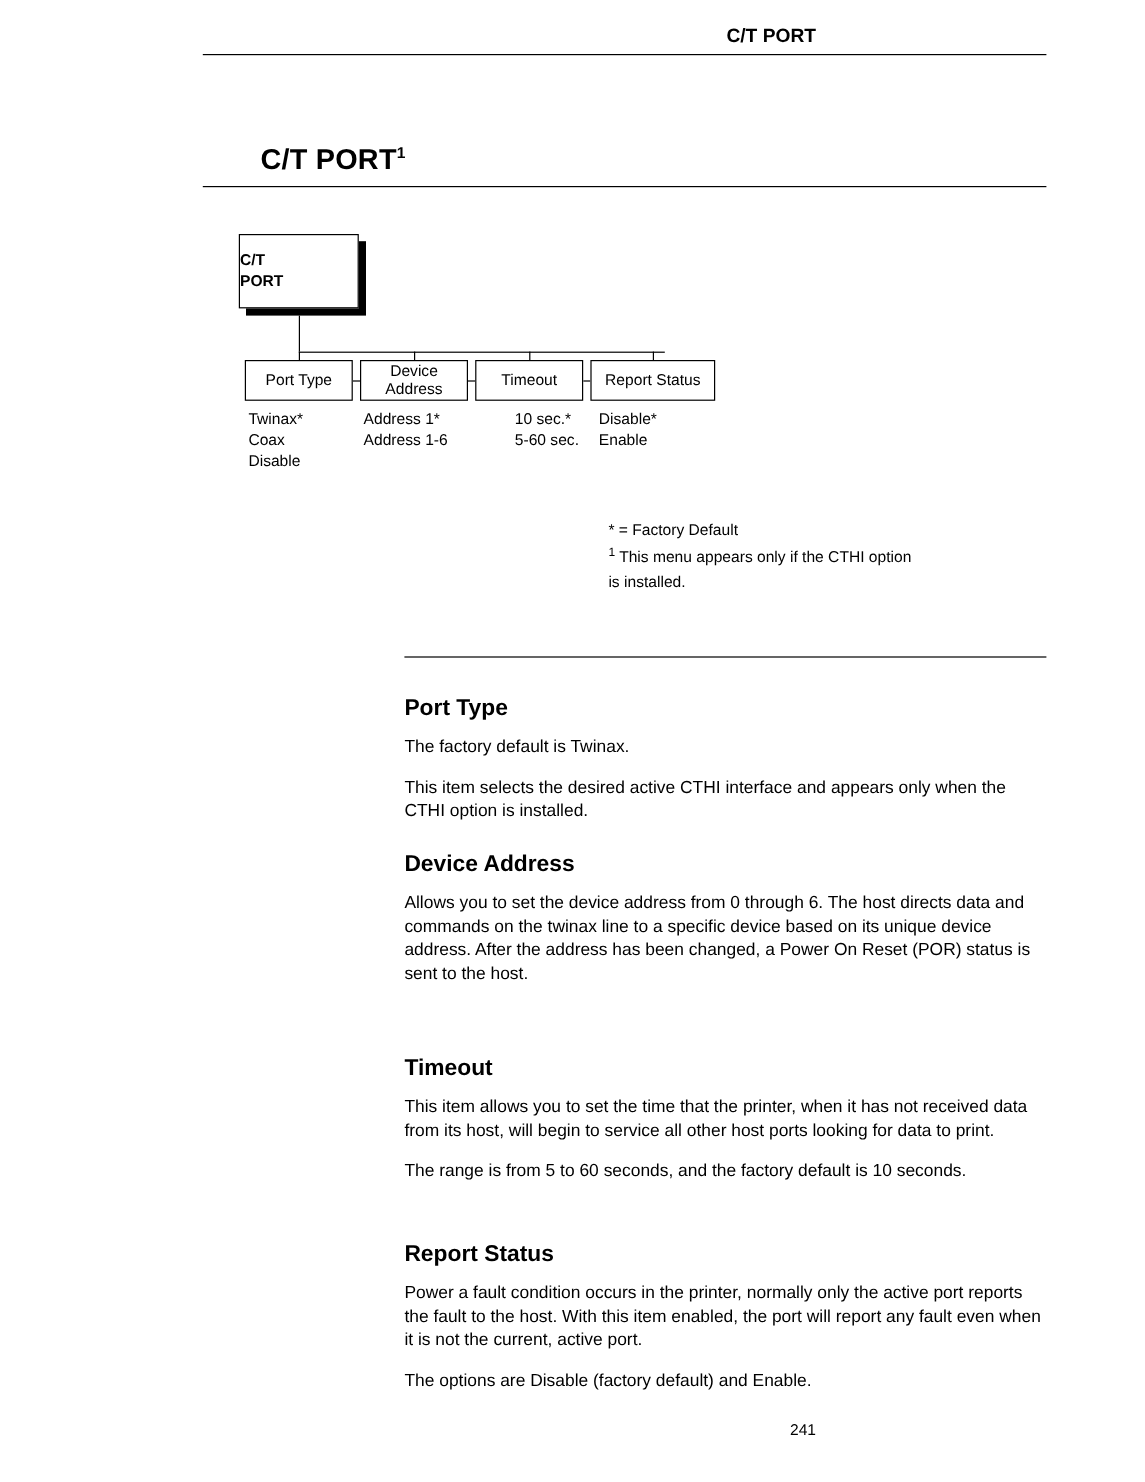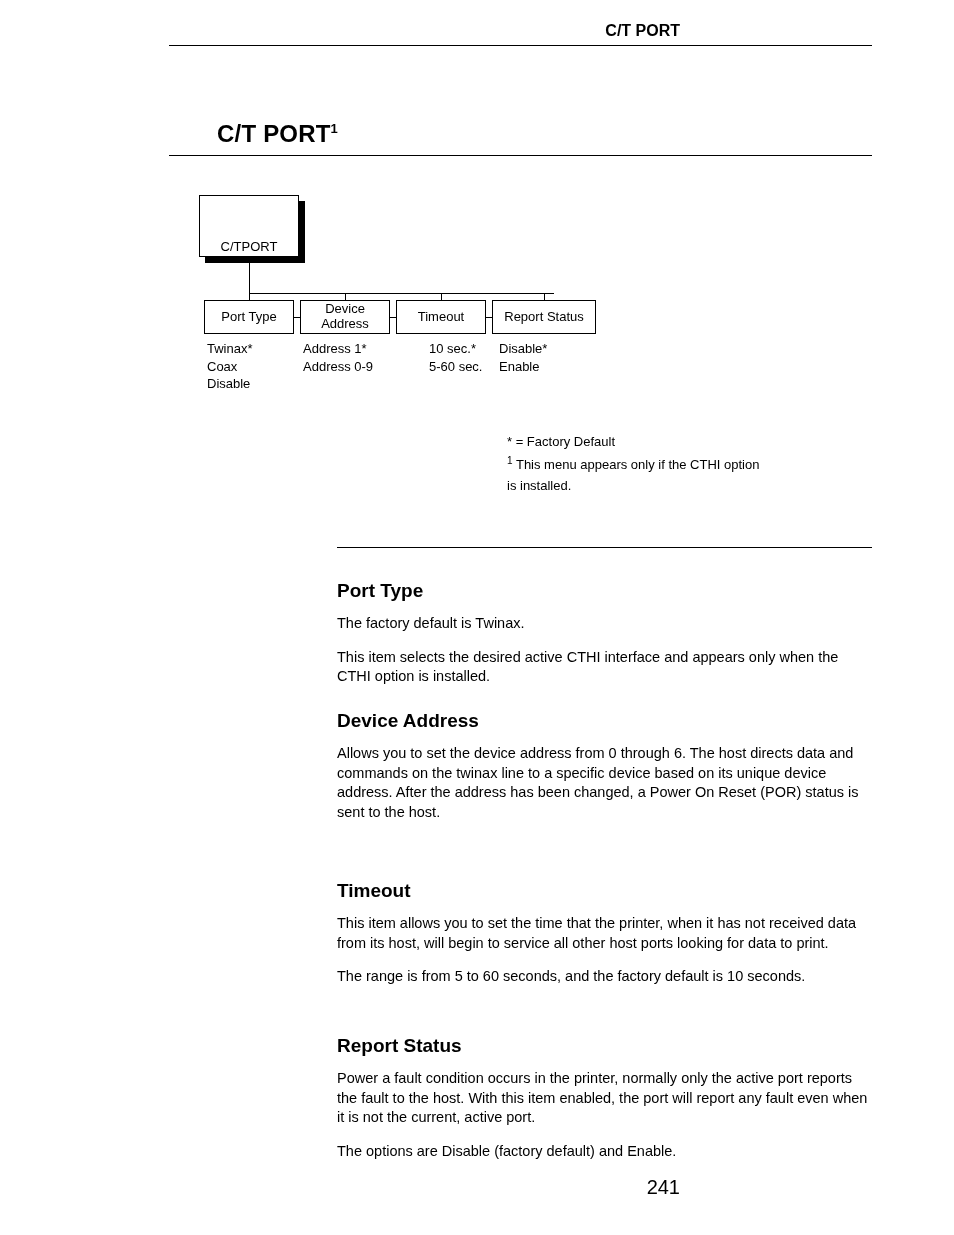--- a/index.html
+++ b/index.html
@@ -11,21 +11,21 @@
 
   
   .sec-block { position: absolute; left: 169px; top: 155px; width: 703px; border-top: 1.5px solid #000; }
   .sec-title { position: absolute; left: 169px; top: 120px; font-size: 24px; font-weight: bold; letter-spacing: 0.2px; margin-left: 48px; }
   .sec-sup { font-size: 13px; vertical-align: super; }
 
   
   .diagram { position: absolute; left: 199px; top: 195px; width: 420px; height: 210px; }
   .root-shadow { position: absolute; left: 6px; top: 6px; width: 100px; height: 62px; background: #000; }
   .root-box { position: absolute; left: 0; top: 0; width: 100px; height: 62px; border: 1px solid #000; background: #fff; text-align: center; font-size: 13px; }
-  .root-box .inner { display: flex; flex-direction: row; align-items: flex-end; justify-content: center; height: 100%; line-height: 1.3; }
+  .root-box .inner { display: flex; flex-direction: column; align-items: flex-start; justify-content: center; height: 100%; line-height: 1.3; font-weight: bold; }
 
   .vline-root { position: absolute; left: 50px; top: 68px; width: 0; height: 30px; border-left: 1px solid #000; }
   .hline-main { position: absolute; left: 50px; top: 98px; width: 305px; border-top: 1px solid #000; }
 
   
   .node { position: absolute; width: 90px; height: 34px; border: 1px solid #000; background: #fff; text-align: center; font-size: 13px; }
   .node .inner { display: flex; flex-direction: column; align-items: center; justify-content: center; height: 100%; line-height: 1.15; }
   .node-stub { position: absolute; width: 0; height: 7px; border-left: 1px solid #000; }
 
   
@@ -56,21 +56,21 @@
   .footnotes { position: absolute; left: 507px; top: 432px; font-size: 13px; line-height: 1.6; }
   .footnotes .sup { font-size: 10px; vertical-align: super; }
 
   
   .col { position: absolute; left: 337px; width: 535px; }
   .rule { border-top: 1.5px solid #000; position: absolute; left: 337px; width: 535px; }
 
   .h2 { font-size: 19px; font-weight: bold; margin-bottom: 12px; }
   .para { font-size: 14.5px; line-height: 1.35; margin-bottom: 14px; }
 
-  .page-num { position: absolute; right: 82px; bottom: 36px; font-size: 20px; }
+  .page-num { position: absolute; right: 82px; bottom: 36px; font-size: 13px; }
 </style>
 </head>
 <body>
 
 <div class="page">
   <div class="top-rule"></div>
   <div style="position:absolute; right:82px; top:22px; font-size:16px; font-weight:bold;">C/T PORT</div>
 
   <div class="sec-title">
     <span>C/T PORT</span><span class="sec-sup">1</span>
@@ -117,21 +117,21 @@
         </div>
       </div>
 
     <div class="opts" id="o1">
       <div>Twinax*</div>
       <div>Coax</div>
       <div>Disable</div>
     </div>
     <div class="opts" id="o2">
       <div>Address 1*</div>
-      <div>Address 0-9</div>
+      <div>Address 1-6</div>
     </div>
     <div class="opts" id="o3">
       <div>10 sec.*</div>
       <div>5-60 sec.</div>
     </div>
     <div class="opts" id="o4">
       <div>Disable*</div>
       <div>Enable</div>
     </div>
   </div>

